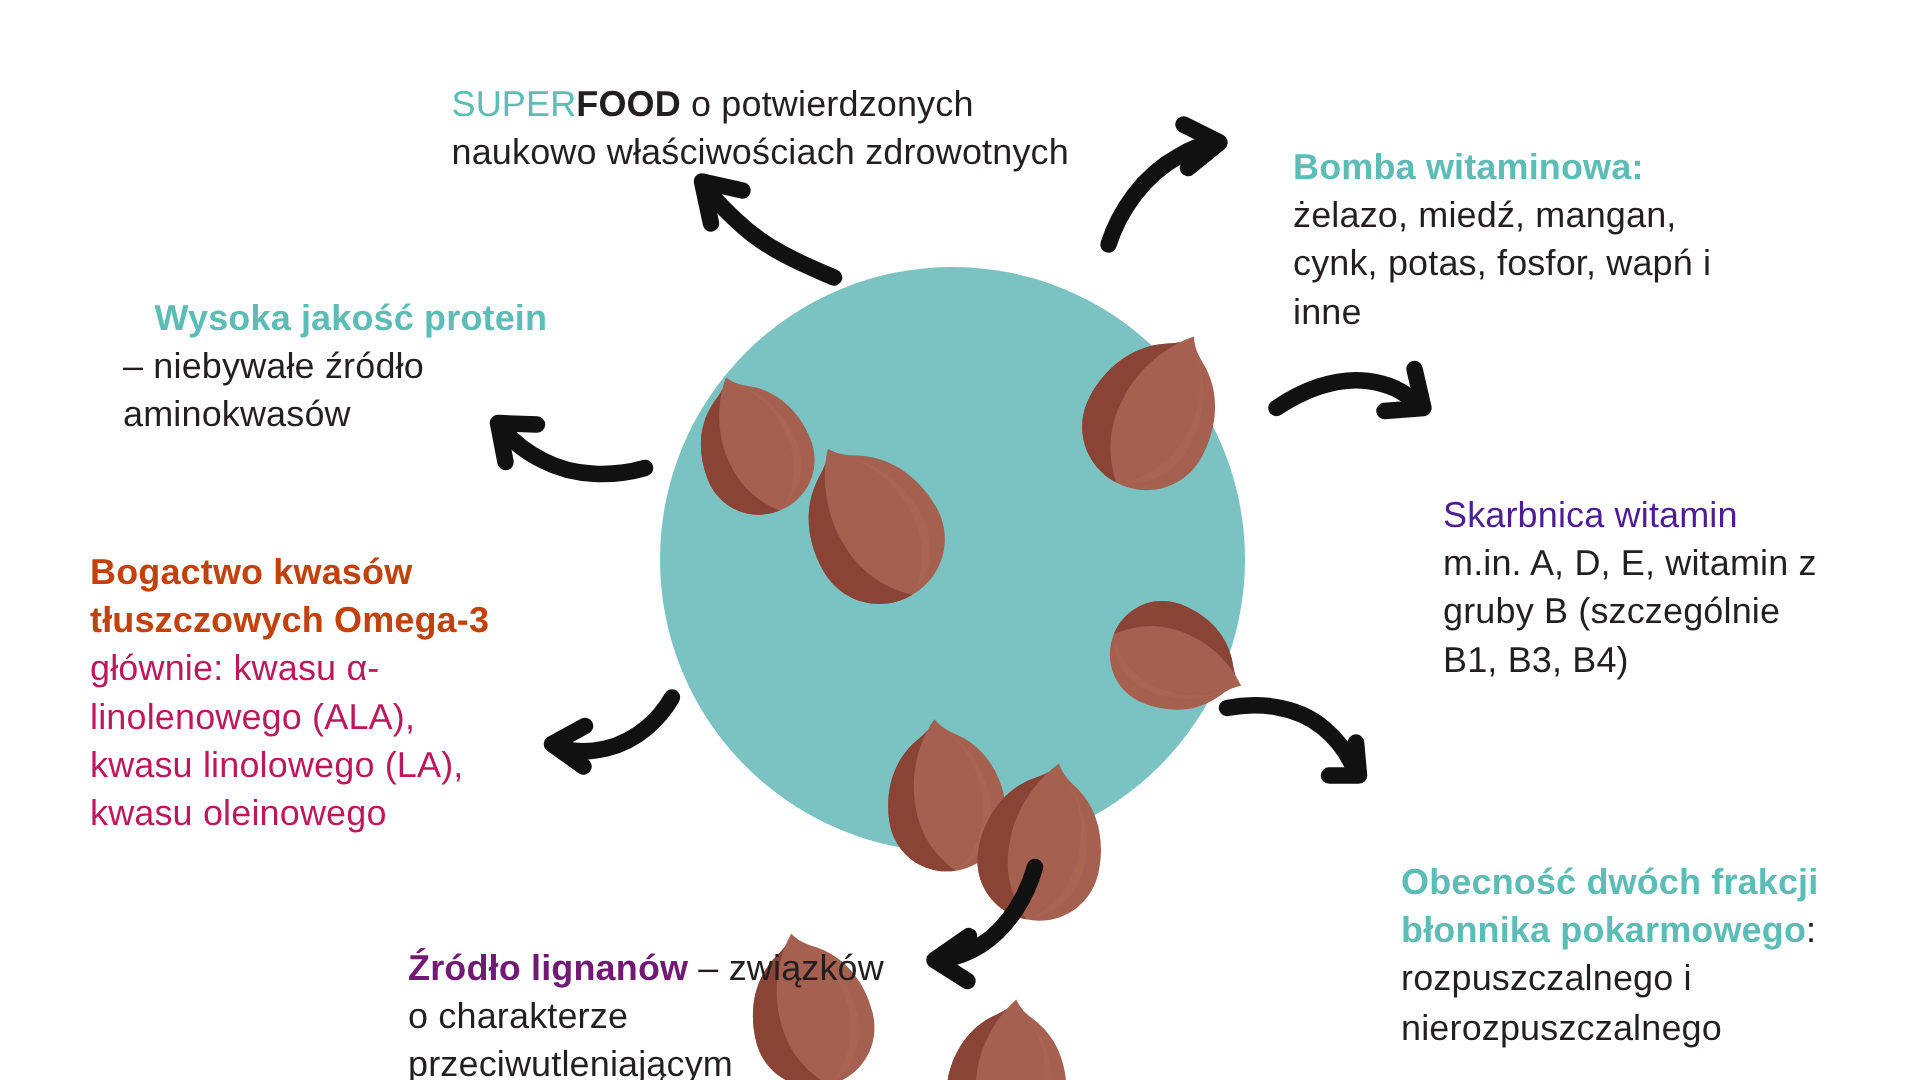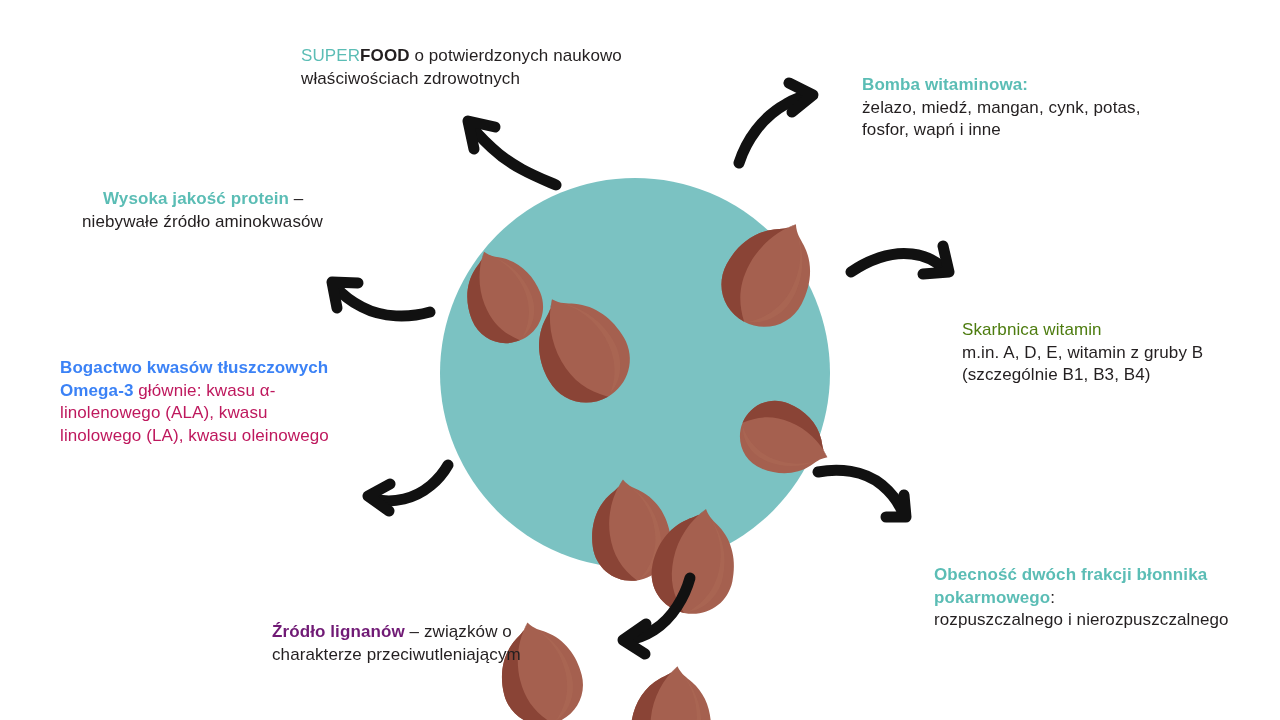--- a/index.html
+++ b/index.html
@@ -39,21 +39,21 @@
     position: absolute;
     left: 0; top: 0;
     width: 1280px; height: 720px;
     pointer-events: none;
   }
   .arrows svg { display: block; width: 1280px; height: 720px; }
 
   
   .callout {
     position: absolute;
-    font-size: 17px;
+    font-size: 24px;
     line-height: 1.34;
     letter-spacing: 0.1px;
     color: #231f20;
     white-space: pre-line;
   }
   .callout .hl {
     color: #5bbdb5;
     font-weight: bold;
   }
   .callout .hl-reg {
@@ -61,21 +61,21 @@
     font-weight: normal;
   }
   .callout .dark-bold {
     color: #231f20;
     font-weight: bold;
   }
   .callout .rest { color: #231f20; }
 
   
   #c-superfood { left: 301px; top: 22px;  width: 420px; }
-  #c-bomba     { left: 862px; top: 51px;  width: 300px; }
+  #c-bomba     { left: 862px; top: 64px;  width: 300px; }
   #c-protein   { left: 82px;  top: 165px; width: 290px; }
   #c-skarbnica { left: 962px; top: 296px; width: 262px; }
   #c-omega     { left: 60px;  top: 334px; width: 272px; }
   #c-blonnik   { left: 934px; top: 541px; width: 300px; }
   #c-lignany   { left: 272px; top: 598px; width: 330px; }
 </style>
 </head>
 <body style="background: rgb(255, 255, 255);">
 
 <div id="stage">
@@ -163,26 +163,26 @@
   <div class="callout" id="c-bomba">
     <span class="hl" style="color: rgb(91, 189, 181);">Bomba witaminowa:</span>
     <span class="rest" style="color: rgb(35, 31, 32);">żelazo, miedź, mangan, cynk, potas, fosfor, wapń i inne</span>
   </div>
 
   <div class="callout" id="c-protein">
     <span class="hl" style="color: rgb(91, 189, 181); margin-left: 21px;">Wysoka jakość protein</span><span class="rest" style="color: rgb(35, 31, 32);"> – niebywałe źródło aminokwasów</span>
   </div>
 
   <div class="callout" id="c-skarbnica">
-    <span class="hl-reg" style="color: #4d7c0f;">Skarbnica witamin</span>
+    <span class="hl-reg" style="color: #4c1d95;">Skarbnica witamin</span>
     <span class="rest" style="color: rgb(35, 31, 32);">m.in. A, D, E, witamin z gruby B (szczególnie B1, B3, B4)</span>
   </div>
 
   <div class="callout" id="c-omega">
-    <span class="hl" style="color: #3b82f6;">Bogactwo kwasów tłuszczowych Omega-3</span><span class="rest" style="color: #be185d;"> głównie: kwasu α-linolenowego (ALA), kwasu linolowego (LA), kwasu oleinowego</span>
+    <span class="hl" style="color: #c2410c;">Bogactwo kwasów tłuszczowych Omega-3</span><span class="rest" style="color: #be185d;"> głównie: kwasu α-linolenowego (ALA), kwasu linolowego (LA), kwasu oleinowego</span>
   </div>
 
   <div class="callout" id="c-blonnik">
     <span class="hl" style="color: rgb(91, 189, 181);">Obecność dwóch frakcji błonnika pokarmowego</span><span class="rest" style="color: rgb(35, 31, 32);">:</span>
     <span class="rest" style="color: rgb(35, 31, 32);">rozpuszczalnego i nierozpuszczalnego</span>
   </div>
 
   <div class="callout" id="c-lignany">
     <span class="hl" style="color: #701a75; margin-top: 16px;">Źródło lignanów</span><span class="rest" style="color: rgb(35, 31, 32);"> – związków o charakterze przeciwutleniającym</span>
   </div>

